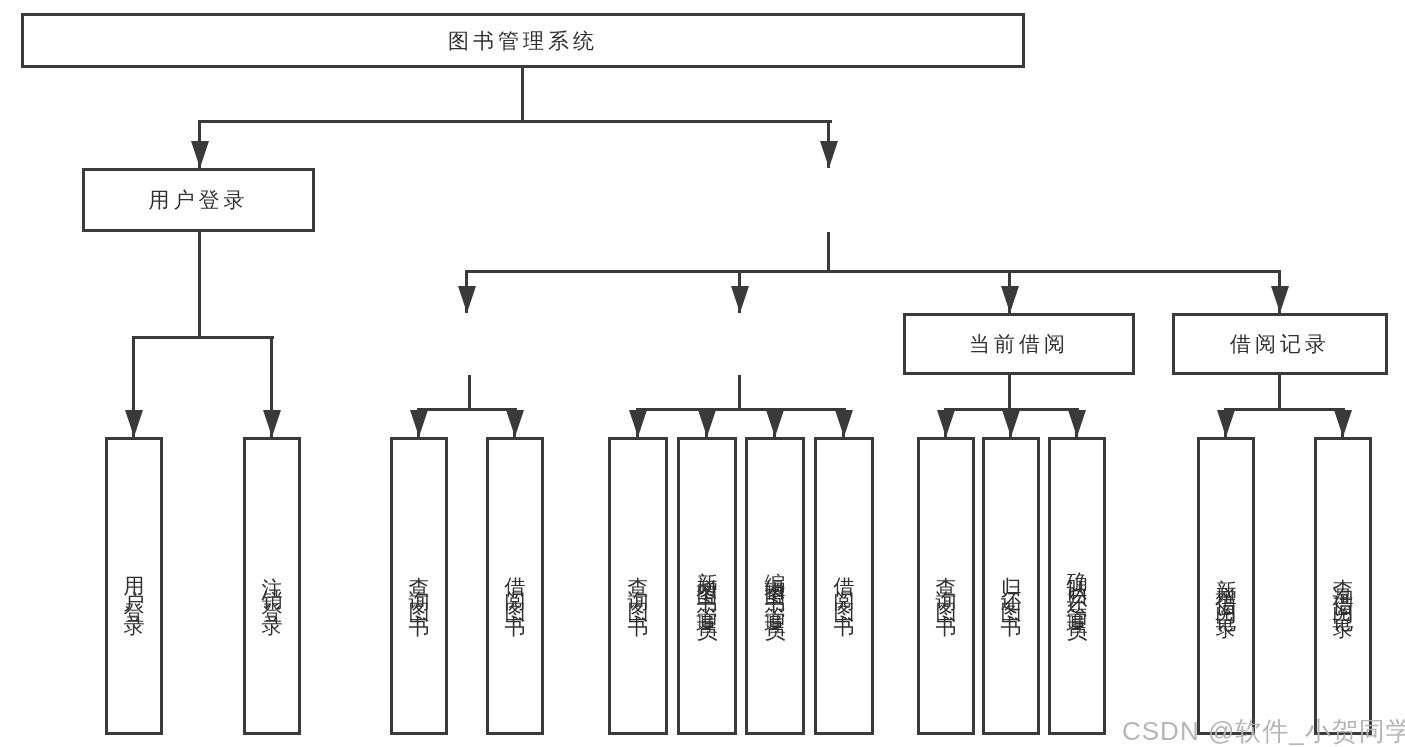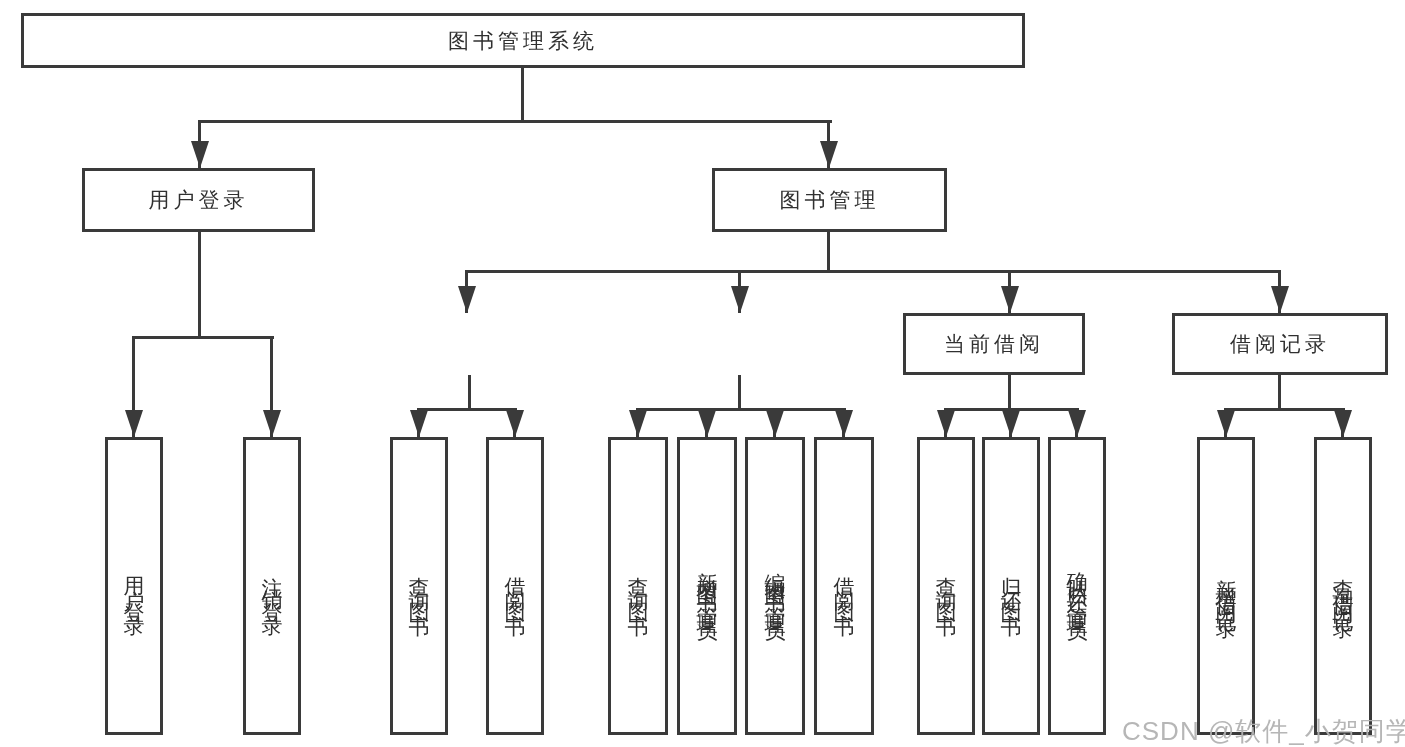--- a/index.html
+++ b/index.html
@@ -60,27 +60,24 @@
 <div class="canvas">
 
   <div class="box" style="left:21px; top:13px; width:1004px; height:55px;">
     <span>图书管理系统</span>
   </div>
 
   <div class="box" style="left:82px; top:168px; width:233px; height:64px;">
     <span>用户登录</span>
   </div>
 
-  <div class="box" style="left:712px; top:168px; width:235px; height:64px;">
-    <span>图书管理</span>
-  </div>
 
 
 
-  <div class="box" style="left:903px; top:313px; width:182px; height:62px;">
+  <div class="box" style="left:903px; top:313px; width:232px; height:62px;">
     <span>当前借阅</span>
   </div>
 
   <div class="box" style="left:1172px; top:313px; width:216px; height:62px;">
     <span>借阅记录</span>
   </div>
 
   <div class="box vbox v4" style="left:105px; top:437px; width:58px; height:298px;">
     <span>用户登录</span>
   </div>

